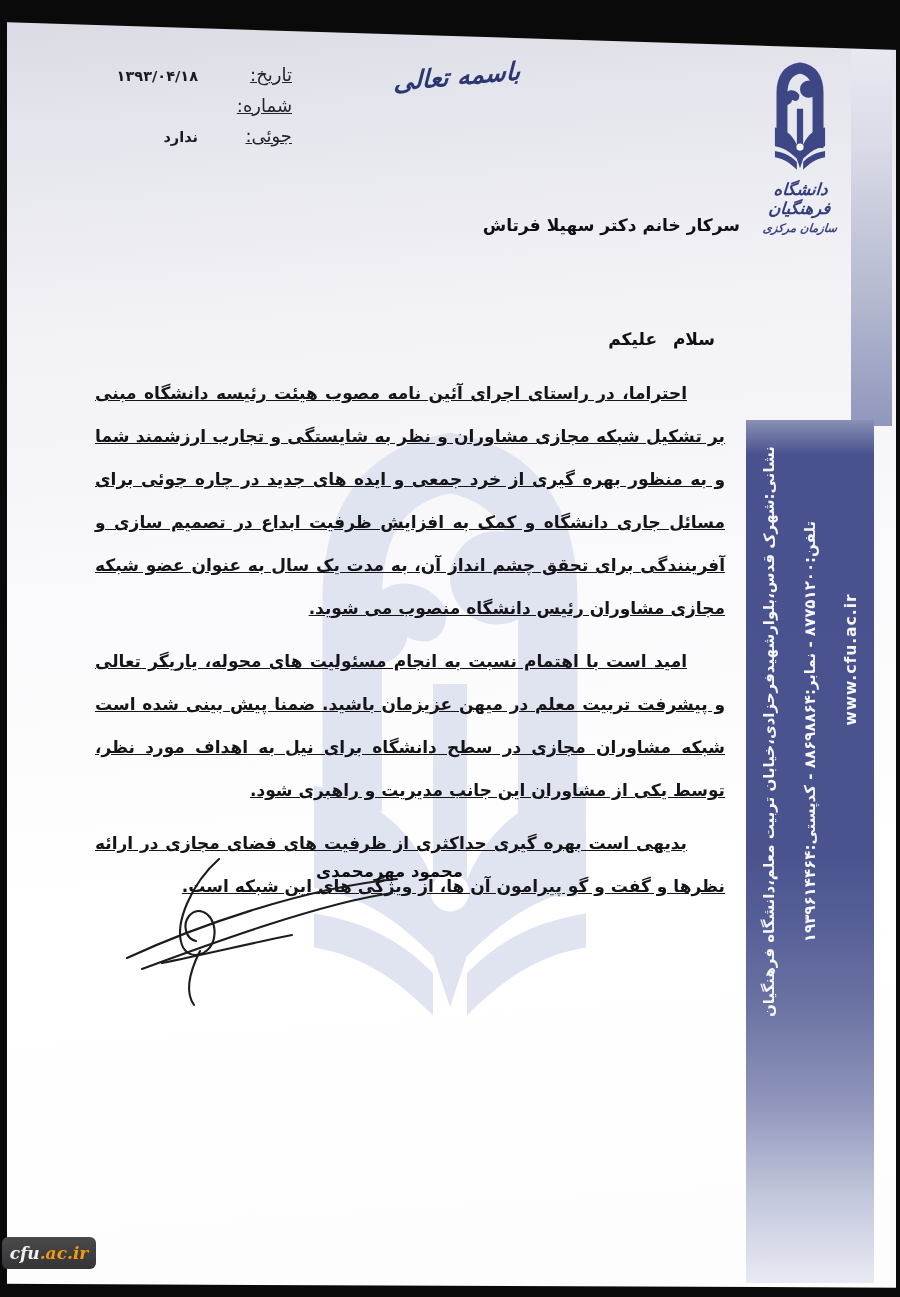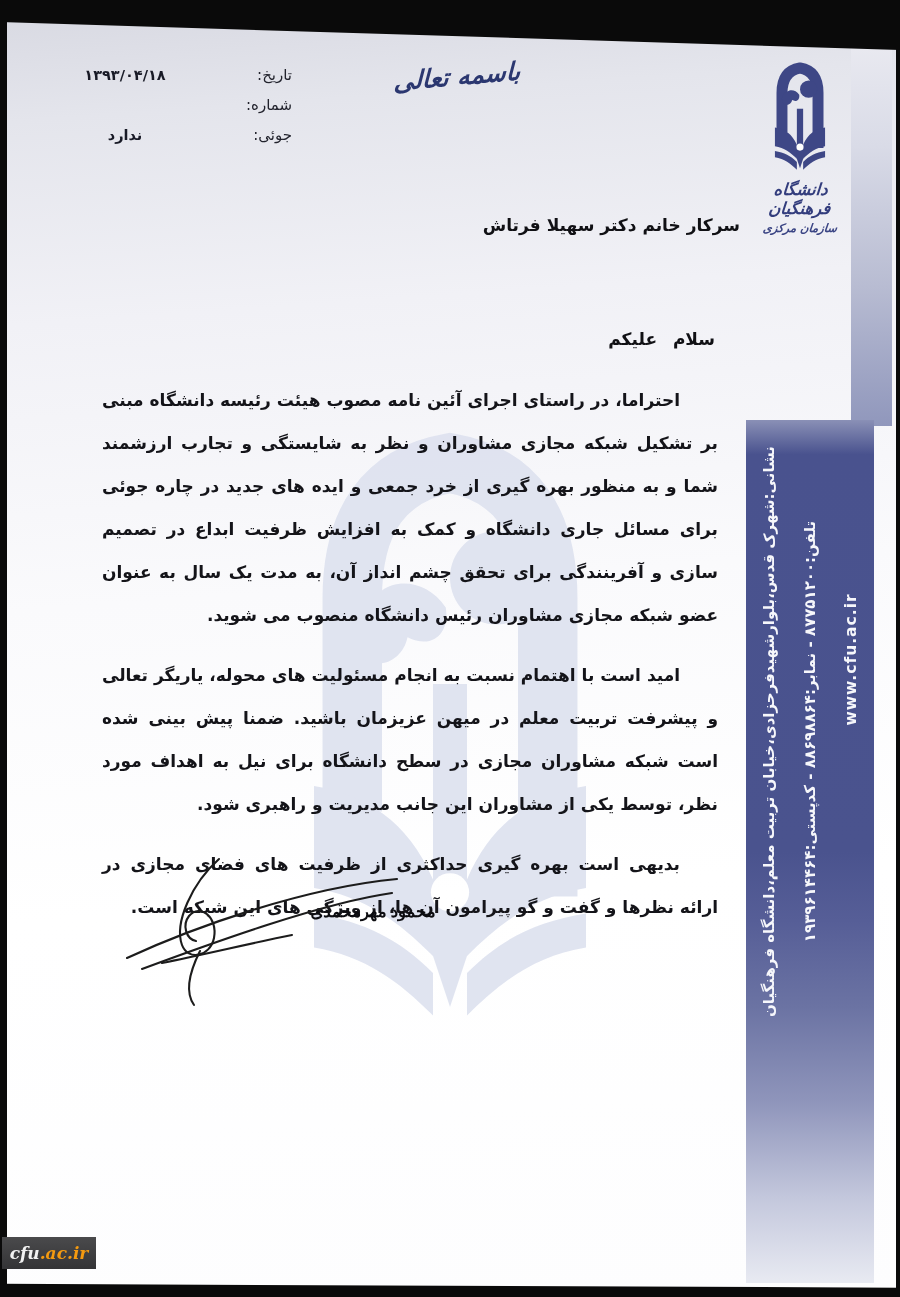--- a/index.html
+++ b/index.html
@@ -43,22 +43,22 @@
   .strip-line{
     color:#f6f7fb;font-size:15px;font-weight:bold;line-height:41px;
     text-align:center;white-space:nowrap;direction:rtl;
     letter-spacing:.3px;
   }
   .strip-site{direction:ltr;position:relative;left:72px;font-size:15.5px;letter-spacing:1px;}
 
   
   .meta{position:absolute;left:52px;top:60px;width:240px;direction:rtl;z-index:3;}
   .meta-row{display:flex;align-items:baseline;line-height:30px;}
-  .meta-label{width:58px;font-size:15px;color:#22232d;flex:none;}
-  .meta-value{flex:1;text-align:center;padding-right:36px;font-size:14.5px;font-weight:bold;color:#181a26;}
+  .meta-label{width:58px;font-size:18px;color:#22232d;flex:none;text-decoration:underline;}
+  .meta-value{flex:1;text-align:right;padding-right:36px;font-size:14.5px;font-weight:bold;color:#181a26;}
 
   
   .besmele{
     position:absolute;left:372px;top:62px;width:170px;z-index:3;
     font-family:"DejaVu Serif",serif;
     font-size:25px;font-weight:bold;font-style:italic;color:#2b3770;
     text-align:center;transform:rotate(-5deg) skewX(-6deg);
     letter-spacing:-1px;
   }
 
@@ -74,36 +74,36 @@
   
   .salutation{position:absolute;right:185px;top:329px;direction:rtl;z-index:3;
     font-size:17px;font-weight:bold;color:#101014;letter-spacing:2.5px;word-spacing:10px;}
 
   
   .body-text{
     position:absolute;left:85px;right:165px;top:362px;z-index:3;
     direction:rtl;text-align:justify;text-align-last:right;
     font-size:17px;font-weight:bold;color:#141419;line-height:43px;
   }
-  .body-text p{margin:17px;text-indent:38px;}
+  .body-text p{margin:10px;text-indent:38px;text-decoration:underline;}
 
   
   .sig-scribble{position:absolute;left:122px;top:843px;z-index:5;}
-  .sig-block{position:absolute;left:283px;top:900px;width:180px;z-index:4;
-    direction:rtl;text-align:center;color:#0c0c10;font-family:Liberation Serif, serif;}
+  .sig-block{position:absolute;left:283px;top:860px;width:180px;z-index:4;
+    direction:rtl;color:#0c0c10;}
   .sig-name{font-size:16.5px;font-weight:bold;line-height:23px;}
   .sig-title{font-size:16px;font-weight:bold;line-height:23px;}
 
   
   .badge{
     position:absolute;left:2px;top:1237px;width:94px;height:32px;z-index:10;
     background:linear-gradient(180deg,#4a4a4c,#343436);
     display:flex;align-items:center;justify-content:center;
     font-family:"DejaVu Serif",serif;font-style:italic;font-weight:bold;font-size:17px;
-    border-radius:0;
+    border-radius:6px;
   }
   .badge-prefix{color:#f2f2f2;}
   .badge-suffix{color:#f49a10;}
 
   .emblem{display:block;margin:0 auto;}
 </style>
 </head>
 <body>
 
 <div class="page">

